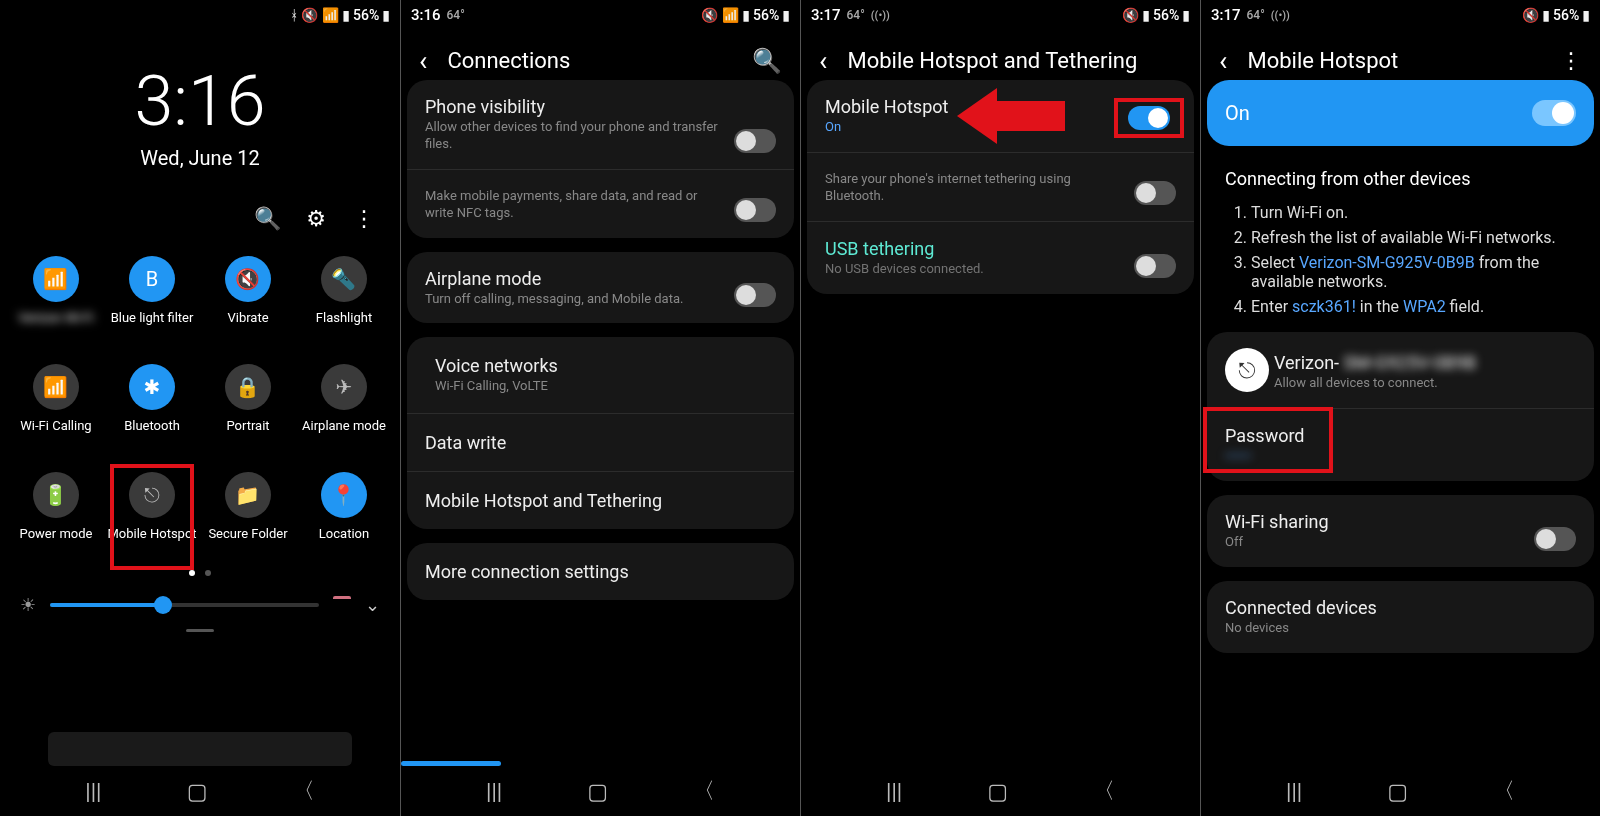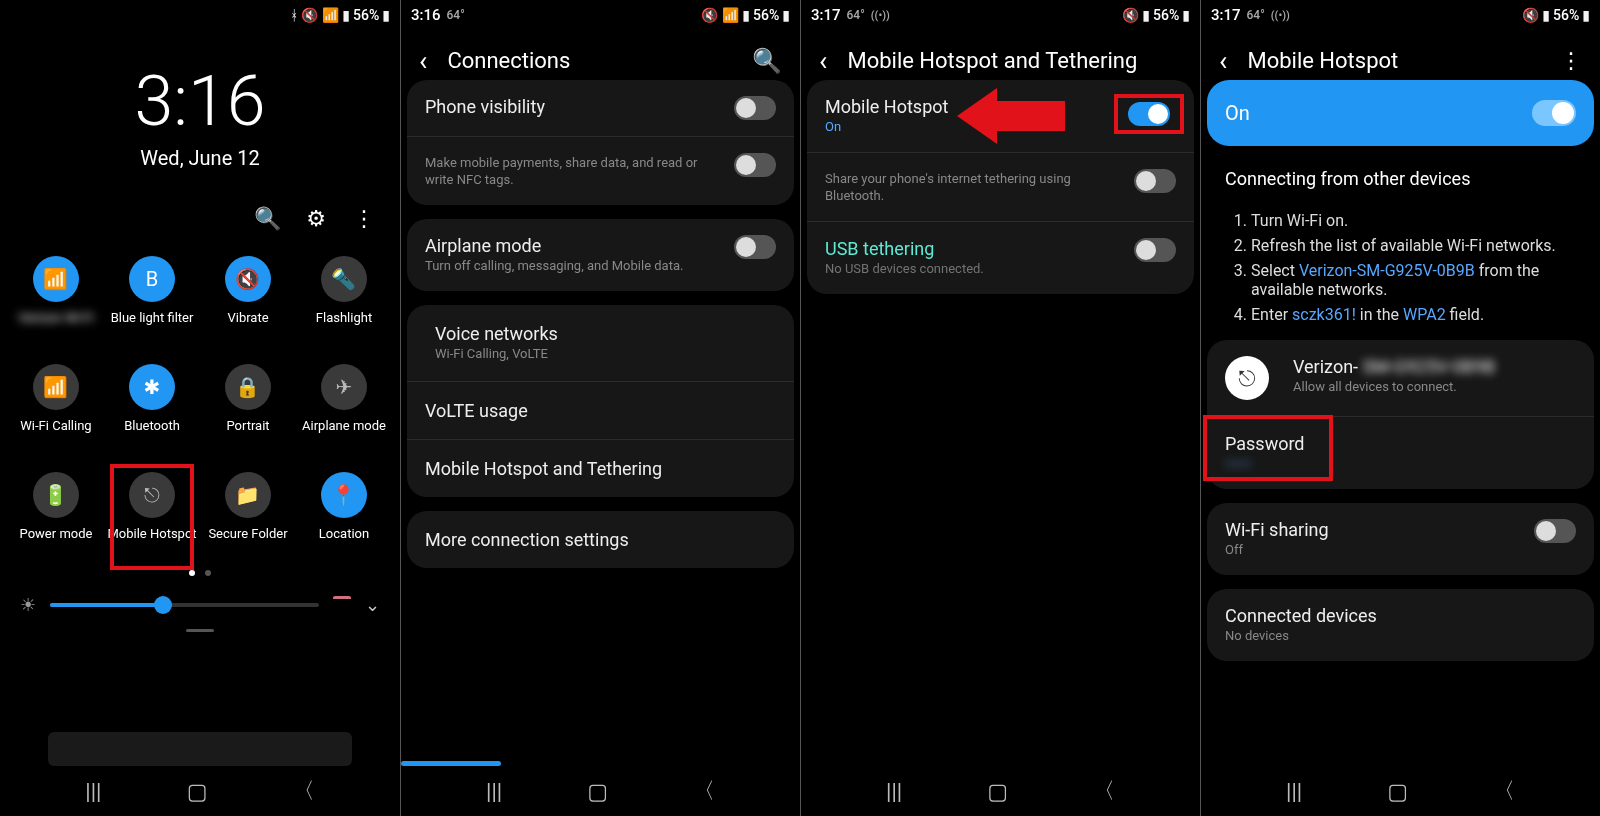--- a/index.html
+++ b/index.html
@@ -40,21 +40,21 @@
   .nav-btn { color: #bbb; font-size: 22px; }
 
   
   .header { display: flex; align-items: center; gap: 20px; padding: 14px 18px; }
   .back-btn { font-size: 28px; color: #fff; }
   .header-title { font-size: 22px; font-weight: 400; }
   .header-search { margin-left: auto; font-size: 24px; }
   .header-more { margin-left: auto; font-size: 22px; }
   .content { position: absolute; top: 80px; bottom: 50px; left: 0; right: 0; overflow: auto; padding: 0 6px; }
   .card { background: #171717; border-radius: 20px; margin-bottom: 14px; }
-  .list-item { padding: 16px 18px; display: flex; align-items: flex-start; gap: 24px; position: relative; }
+  .list-item { padding: 16px 18px; display: flex; align-items: flex-end; gap: 5px; position: relative; }
   .list-item + .list-item { border-top: 1px solid #2c2c2c; }
   .li-body { flex: 1; }
   .li-title { font-size: 18px; color: #eee; }
   .li-sub { font-size: 13px; color: #888; margin-top: 2px; line-height: 1.3; }
   .li-sub.blue { color: #58a7ff; }
   .li-title.dim { color: #5eead4; }
   .li-sub.dim { color: #737373; }
   .toggle { width: 42px; height: 24px; border-radius: 12px; background: #555; position: relative; flex-shrink: 0; }
   .toggle-knob { position: absolute; top: 2px; left: 2px; width: 20px; height: 20px; border-radius: 50%; background: #ddd; }
   .toggle.on { background: #2196f3; }
@@ -64,21 +64,21 @@
 
   .red-arrow { position: absolute; width: 0; height: 0; }
   .red-arrow::before { content: ""; position: absolute; left: 0; top: 50%; transform: translateY(-50%); border-right: 40px solid #e1121a; border-top: 28px solid transparent; border-bottom: 28px solid transparent; }
   .red-arrow::after { content: ""; position: absolute; left: 38px; top: 50%; transform: translateY(-50%); width: 70px; height: 30px; background: #e1121a; }
 
   
   .big-toggle-row { background: #2196f3; border-radius: 22px; padding: 20px 18px; display: flex; align-items: center; justify-content: space-between; margin: 0 0 22px 0; }
   .big-toggle-label { font-size: 20px; color: #fff; }
   .big-toggle { width: 44px; height: 26px; border-radius: 13px; background: #7ac6ff; position: relative; }
   .big-toggle-knob { position: absolute; right: 2px; top: 2px; width: 22px; height: 22px; border-radius: 50%; background: #fff; }
-  .instr-title { font-size: 18px; padding: 0 18px; margin-bottom: 22px; }
+  .instr-title { font-size: 18px; padding: 0 18px; margin-bottom: 14px; }
   .instr-list { padding: 0 18px 0 44px; font-size: 16px; color: #ddd; list-style: decimal; }
   .instr-list li { margin-bottom: 6px; }
   .lnk { color: #58a7ff; }
   .hotspot-icon { width: 44px; height: 44px; border-radius: 50%; background: #fff; color: #333; display: flex; align-items: center; justify-content: center; font-size: 22px; flex-shrink: 0; }
   .blur { filter: blur(5px); }
   .blur-inline { display: inline-block; filter: blur(4px); }
 </style>
 </head>
 <body>
 
@@ -191,20 +191,21 @@
   <div class="header">
     <span class="back-btn">‹</span>
     <span class="header-title">Connections</span>
     <span class="header-search">🔍</span>
   </div>
   <div class="content" id="p2-content">
       <div class="card">
         <div class="list-item" style="position: relative;">
           <div class="li-body">
             <div class="li-title">Phone visibility</div>
+            <div class="li-sub">Allow other devices to find your phone and transfer files.</div>
           </div>
           <div class="toggle">
             <div class="toggle-knob"></div>
           </div>
         </div>
         <div class="list-item" style="position: relative;">
           <div class="li-body">
             <div class="li-sub">Make mobile payments, share data, and read or write NFC tags.</div>
           </div>
           <div class="toggle">
@@ -225,21 +226,21 @@
       </div>
       <div class="card">
         <div class="link-item list-item" style="position: relative; padding-left: 28px;">
           <div class="li-body">
             <div class="li-title">Voice networks</div>
             <div class="li-sub">Wi-Fi Calling, VoLTE</div>
           </div>
         </div>
         <div class="link-item list-item" style="position: relative;">
           <div class="li-body">
-            <div class="li-title">VoLTE usage</div>
+            <div class="li-title">Data write</div>
           </div>
         </div>
         <div class="link-item list-item" style="position: relative; overflow: visible;">
           <div class="li-body">
             <div class="li-title">Mobile Hotspot and Tethering</div>
           </div>
           <div class="red-arrow" style="right: -110px; top: 50%;"></div>
         </div>
       </div>
       <div class="card">

